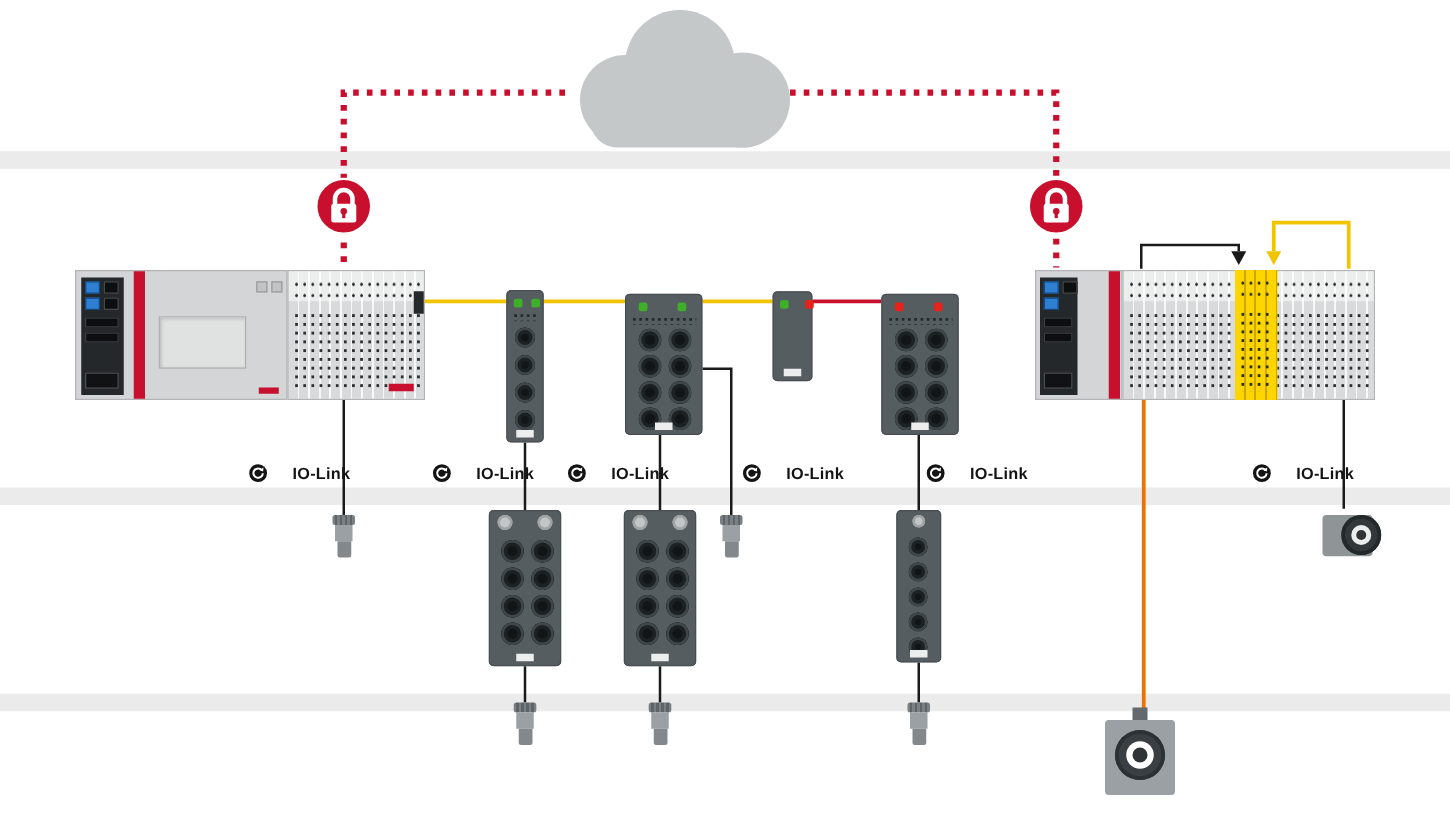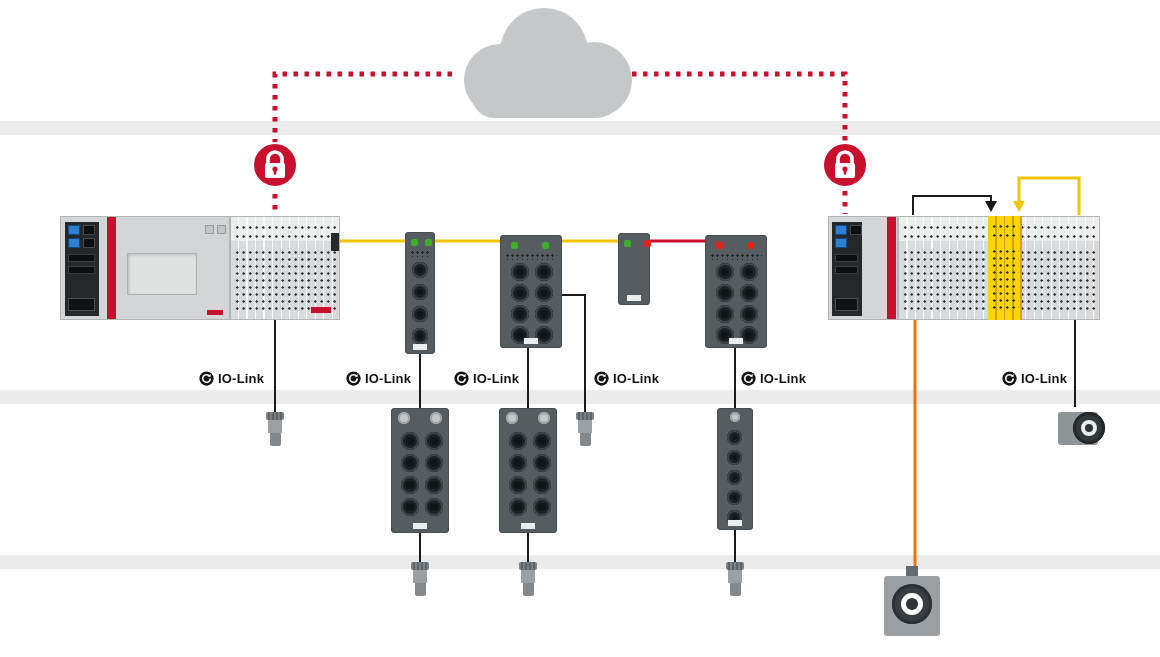--- a/index.html
+++ b/index.html
@@ -90,21 +90,21 @@
 .c{border-radius:50%;background:#111517;box-shadow:inset 0 0 0 2px #40474a,inset 0 0 0 5px #1c2124}
 #mod-a .c{width:16px;height:16px}
 #mod-b .c,#mod-d .c,#dev-e .c,#dev-f .c{width:18px;height:18px}
 #dev-g .c{width:15px;height:15px}
 .mlabel{position:absolute;bottom:4px;left:50%;transform:translateX(-50%);width:14px;height:6px;background:#eceded}
 .stud{position:absolute;top:4px;width:12px;height:12px;border-radius:50%;background:#c3c6c7;box-shadow:inset 0 0 0 2px #9fa3a4}
 .stud.sl{left:7px}.stud.sr{right:7px}
 .stud.sc{left:50%;transform:translateX(-50%);width:10px;height:10px}
 
 
-.iolabel{position:absolute;top:370px;display:flex;align-items:center;gap:4px;height:16px}
+.iolabel{position:absolute;top:370px;display:flex;align-items:center;gap:20px;height:16px}
 #iol-1{left:199px}#iol-2{left:346px}#iol-3{left:454px}#iol-4{left:594px}#iol-5{left:741px}#iol-6{left:1002px}
 .iolabel span{font-size:13px;font-weight:bold;color:#141414;letter-spacing:.2px}
 .iolicon{width:15px;height:15px}
 
 
 .plug{position:absolute;width:18px}
 .plug .cap{width:18px;height:8px;margin:0 auto;background:repeating-linear-gradient(90deg,#7a8083 0 2px,#5d6366 2px 4px);border-radius:2px}
 .plug .hex{width:14px;height:13px;margin:0 auto;background:#9aa0a3}
 .plug .tip{width:11px;height:13px;margin:0 auto;background:#82888b;border-radius:0 0 2px 2px}
 #plug-1{left:266px;top:412px}

